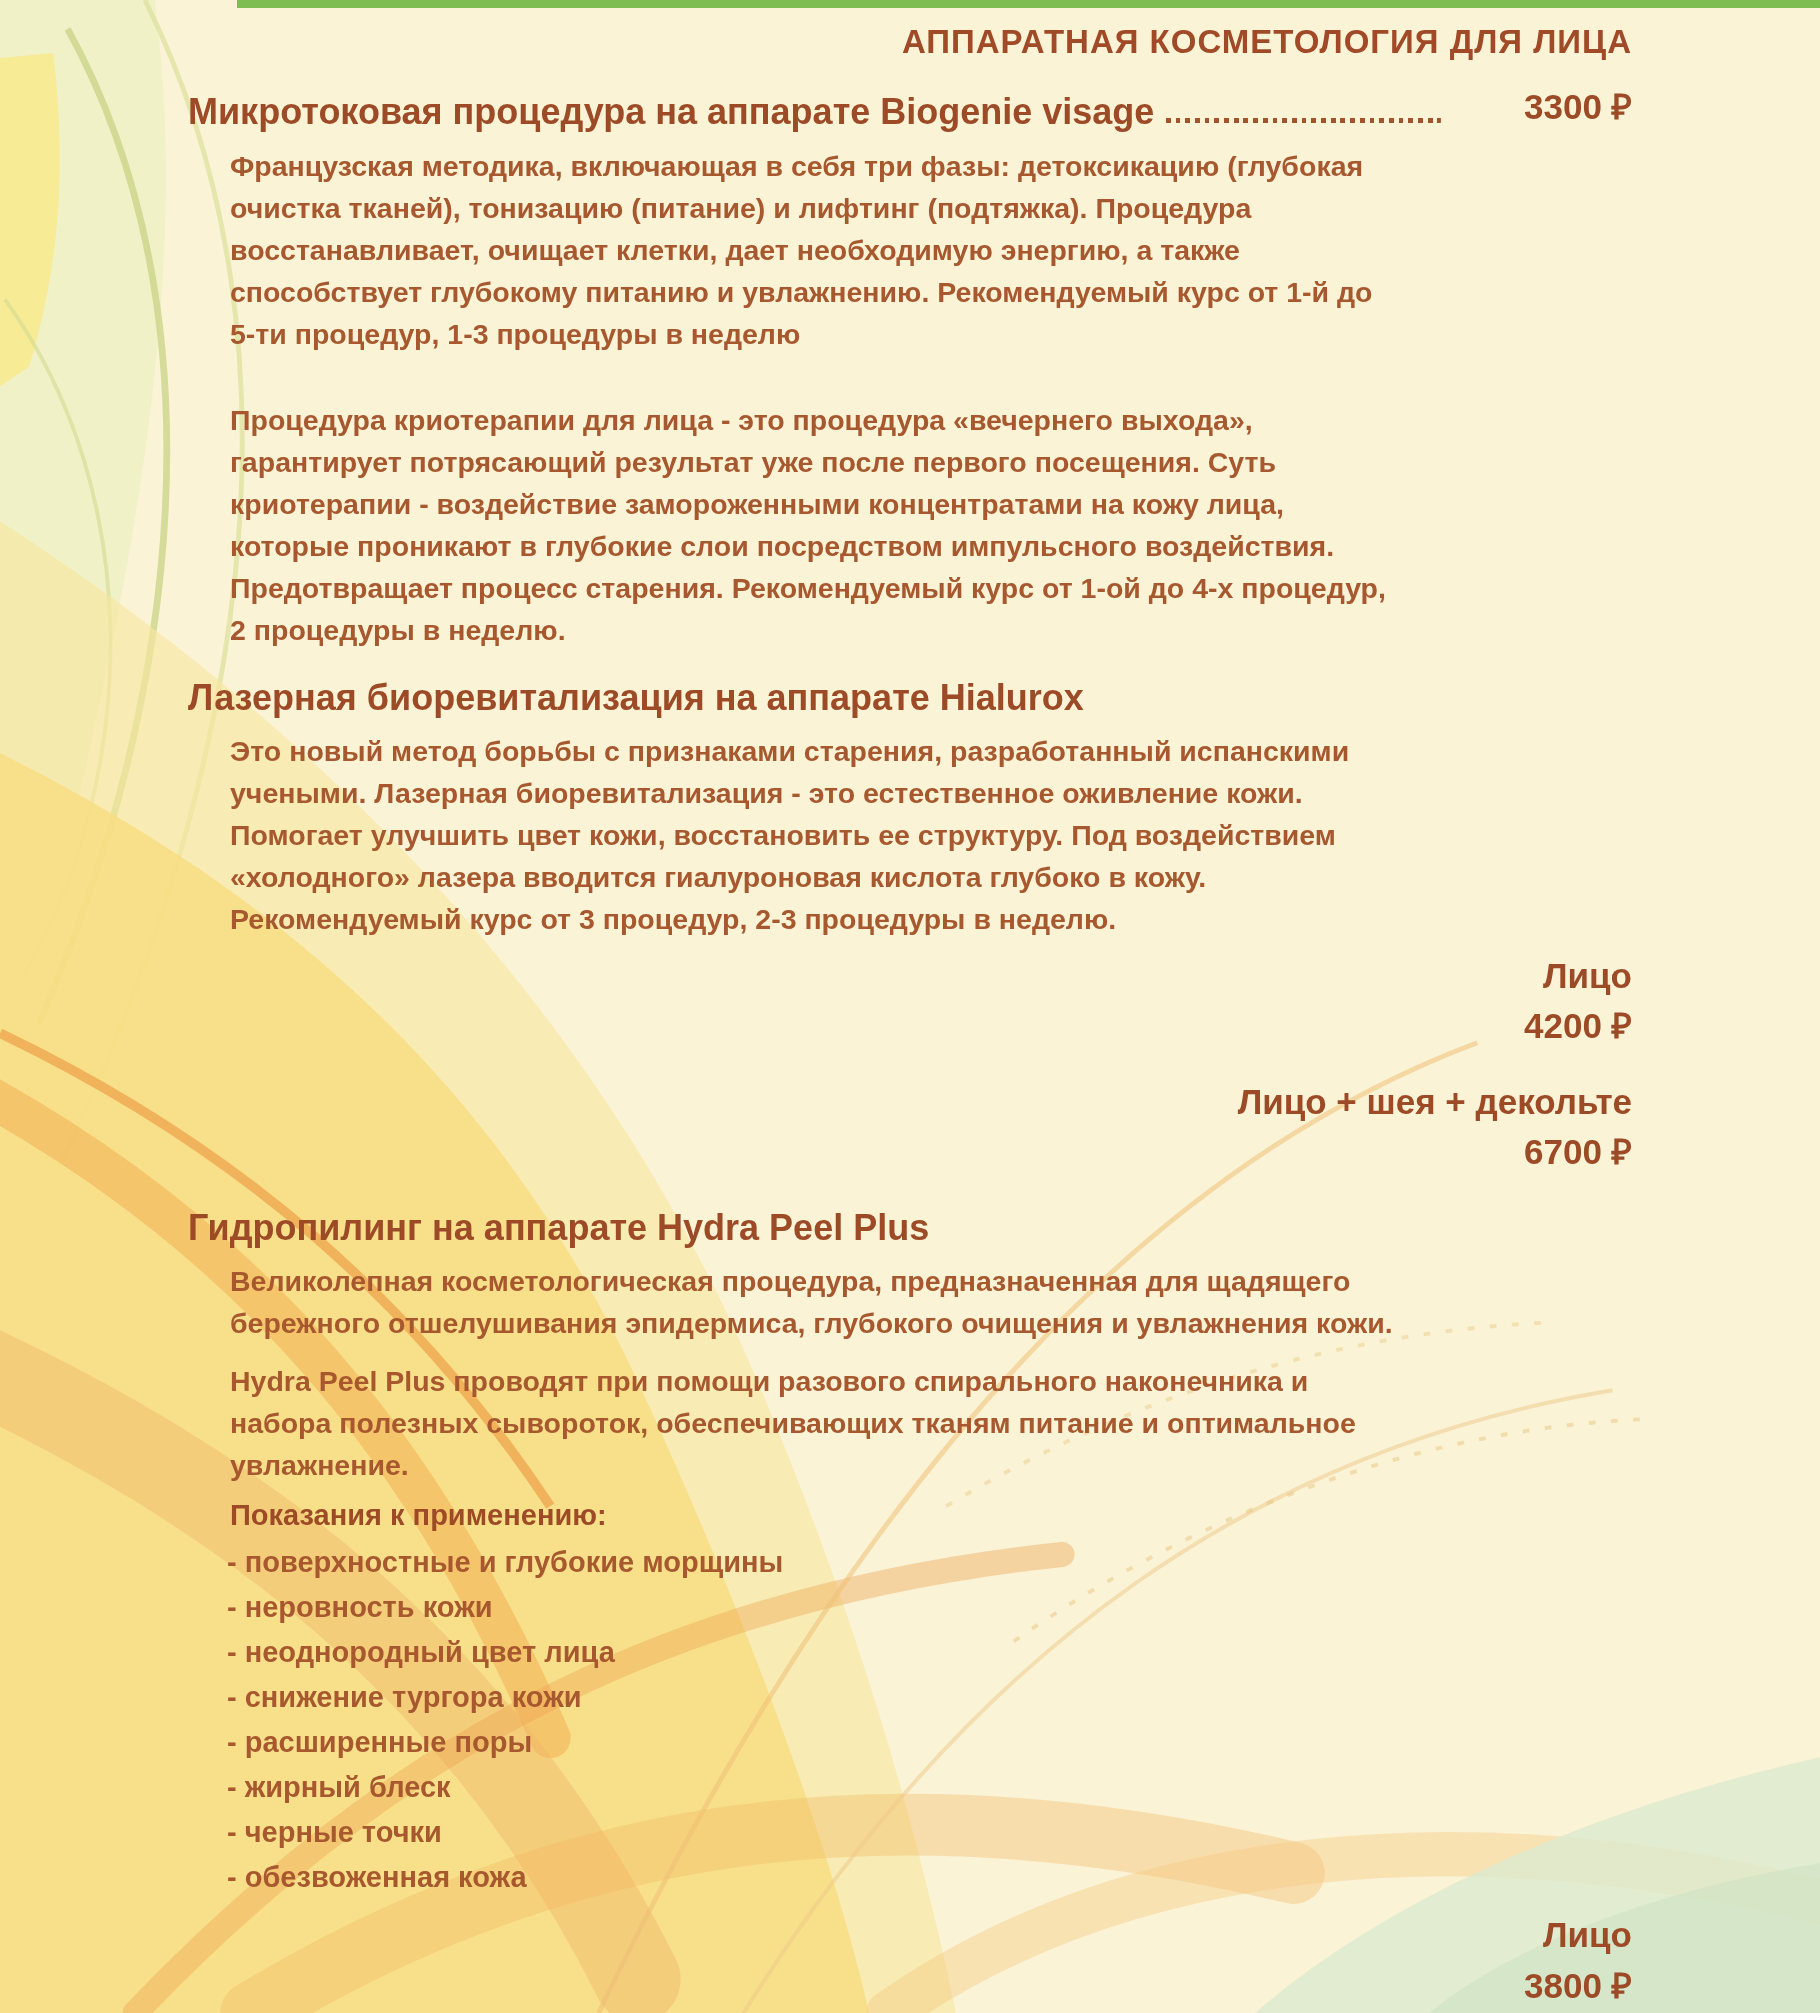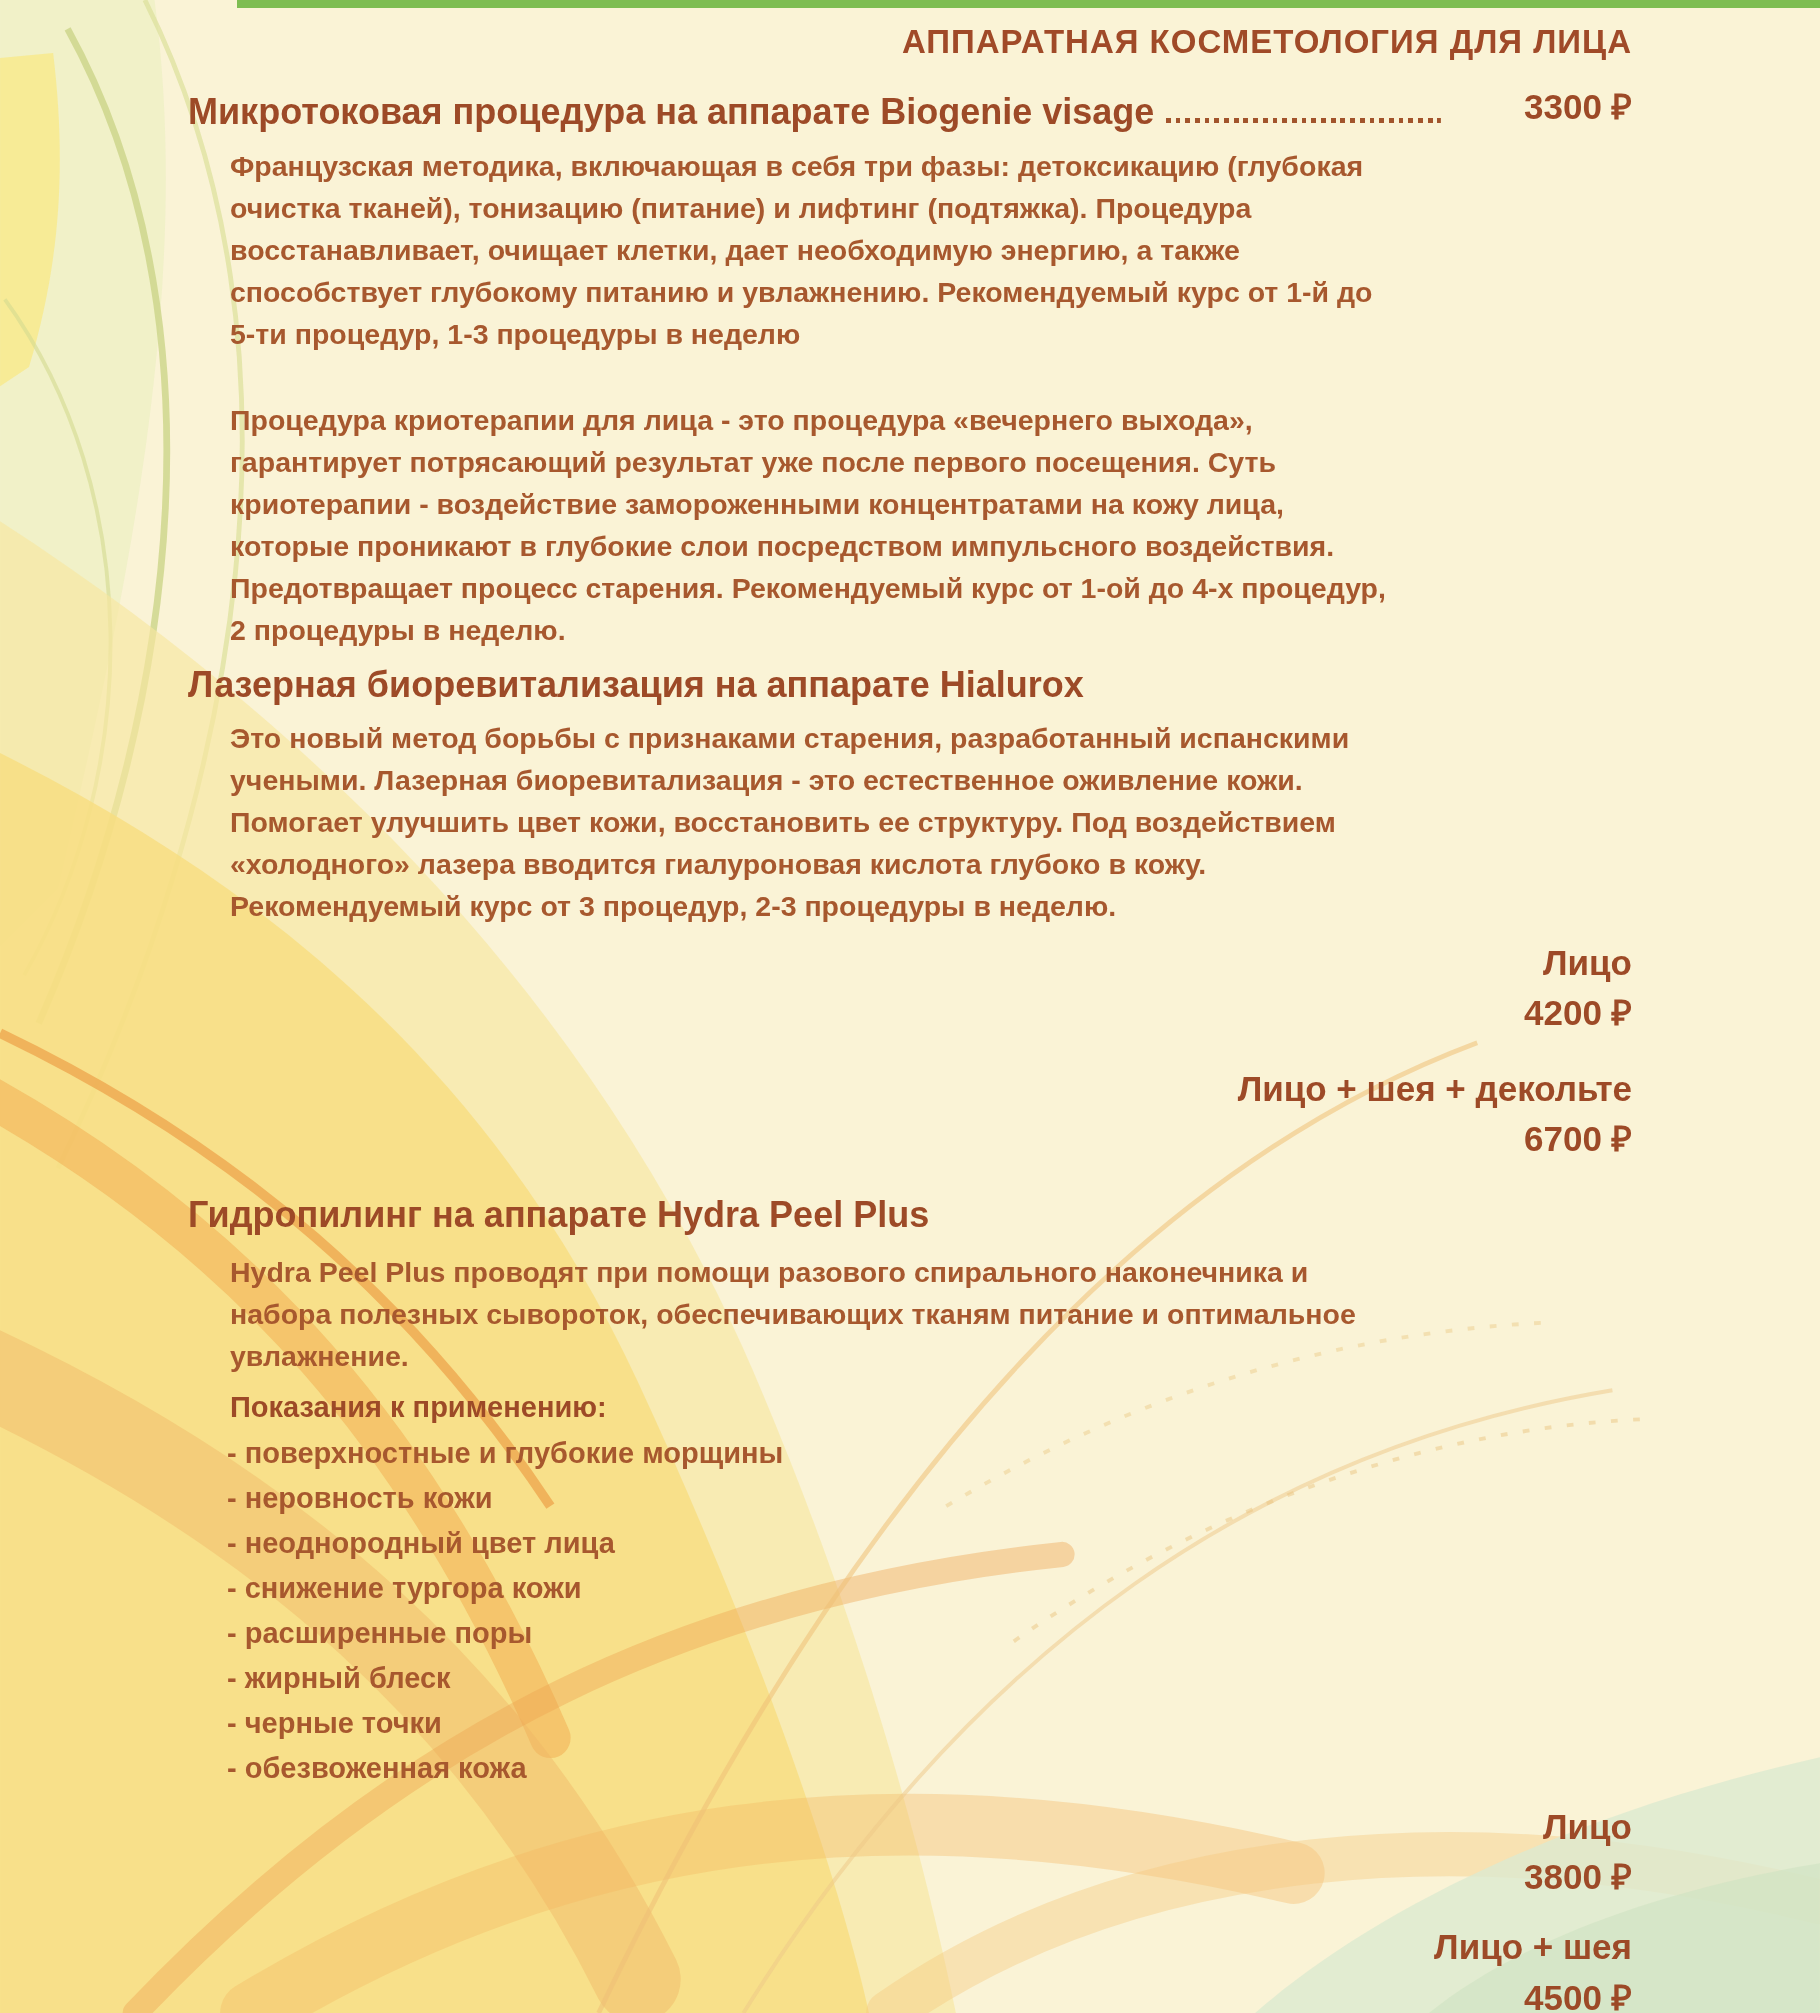--- a/index.html
+++ b/index.html
@@ -44,21 +44,21 @@
   .desc {
     font-size:28.5px; font-weight:700; color:#a7582e;
     line-height:42px;
     margin:11.6px 0 0 42px; width:1173px;
   }
   .plabel { font-size:35px; font-weight:700; color:#9d4a27; white-space:nowrap; }
   .prow { margin:15.4px 0 0 46px;flex-direction:column; }
   .prow .dots { margin-bottom:12.6px; }
   .s0 { margin-top:25px; }
   .s1 { margin-top:44px; }
-  .s2 { margin-top:13px; }
+  .s2 { margin-top:26px; }
   .s2 .prow.second { margin-top:21px; }
   .s3 { margin-top:19.3px; }
   .s3 .desc.p2 { margin-top:15.4px; }
   .ind-title {
     font-size:29px; font-weight:700; color:#9d4a27;
     margin:13.5px 0 0 42px;
   }
   .bullets { margin:7.7px 0 0 39px; }
   .bullet { font-size:29px; font-weight:700; color:#a7582e; line-height:45px; }
 </style>
@@ -126,20 +126,21 @@
       <span class="plabel">Лицо + шея + декольте</span>
       <span class="dots"></span>
       <span class="price">6700 ₽</span>
     </div>
   </section>
 
   <section class="svc s3">
     <div class="row">
       <span class="h">Гидропилинг на аппарате Hydra Peel Plus</span>
     </div>
+    <p class="desc p1">Великолепная косметологическая процедура, предназначенная для щадящего бережного отшелушивания эпидермиса, глубокого очищения и увлажнения кожи.</p>
     <p class="desc p2">Hydra Peel Plus проводят при помощи разового спирального наконечника и набора полезных сывороток, обеспечивающих тканям питание и оптимальное увлажнение.</p>
     <p class="ind-title">Показания к применению:</p>
     <div class="bullets">
       <div class="bullet">- поверхностные и глубокие морщины</div>
       <div class="bullet">- неровность кожи</div>
       <div class="bullet">- неоднородный цвет лица</div>
       <div class="bullet">- снижение тургора кожи</div>
       <div class="bullet">- расширенные поры</div>
       <div class="bullet">- жирный блеск</div>
       <div class="bullet">- черные точки</div>

